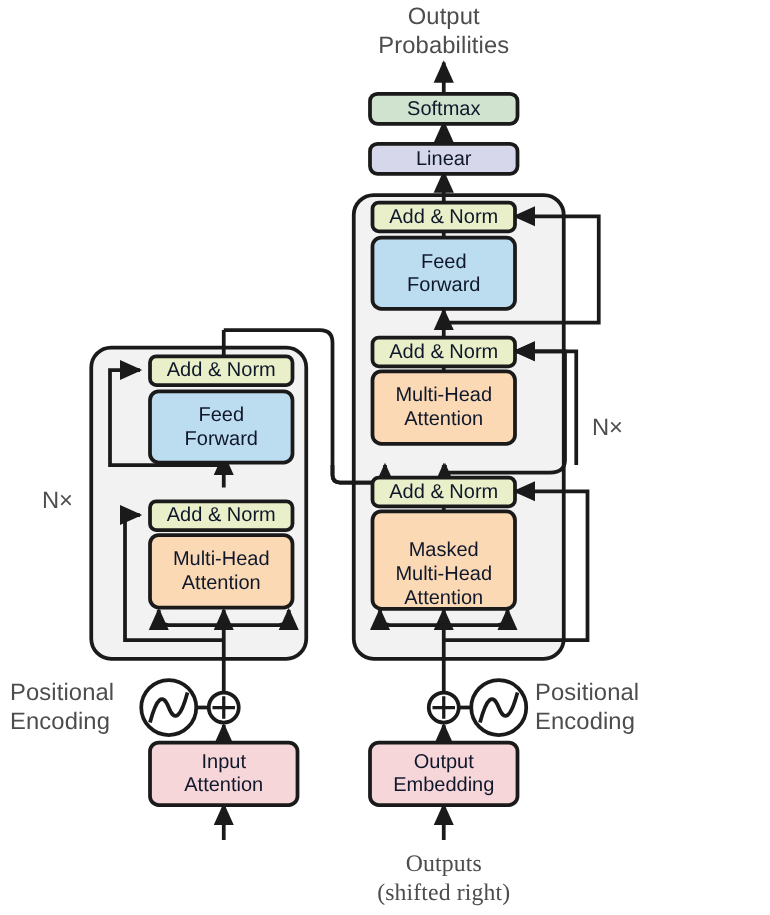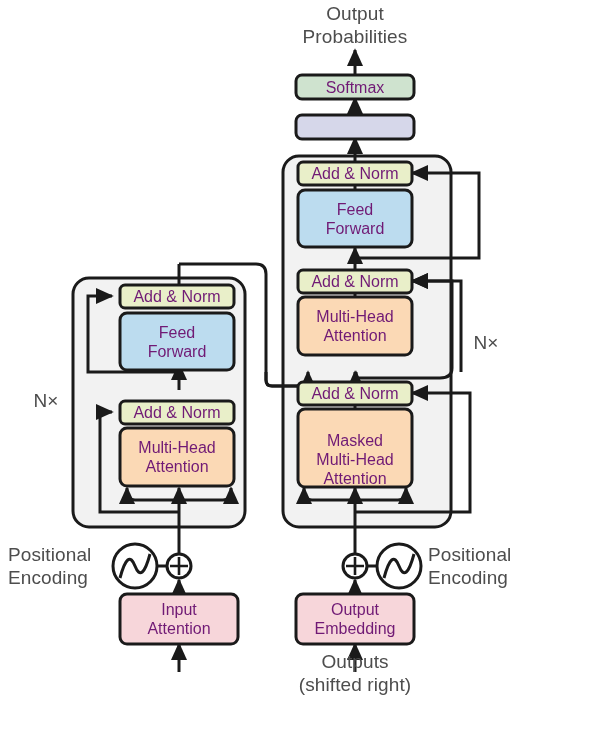--- a/index.html
+++ b/index.html
@@ -21,21 +21,21 @@
     white-space:pre;
     letter-spacing:0.1px;
     pointer-events:none;
   }
   .boxlbl{
     position:absolute;
     display:flex;
     align-items:center;
     justify-content:center;
     text-align:center;
-    color:#701a75;
+    color:#0f172a;
     font-size:16px;
     line-height:19px;
     white-space:pre;
   }
   .nx{
     position:absolute;
     color:#4d4d4d;
     font-size:19px;
     text-align:center;
   }
@@ -177,20 +177,21 @@
     <rect x="120" y="428" width="114" height="58" rx="7" ry="7" fill="#fbd9b5" stroke="#1a1a1a" stroke-width="3"></rect>
 
     <rect x="120" y="594" width="118" height="50" rx="7" ry="7" fill="#f7d6da" stroke="#1a1a1a" stroke-width="3"></rect>
     <rect x="296" y="594" width="118" height="50" rx="7" ry="7" fill="#f7d6da" stroke="#1a1a1a" stroke-width="3"></rect>
   </svg>
 
   <div class="lbl" style="left:275px;top:2px;width:160px;">Output
 Probabilities</div>
 
   <div class="boxlbl" style="left:296px;top:75px;width:118px;height:24px;">Softmax</div>
+  <div class="boxlbl" style="left:296px;top:115px;width:118px;height:24px;">Linear</div>
 
   <div class="boxlbl" style="left:298px;top:162px;width:114px;height:23px;">Add &amp; Norm</div>
   <div class="boxlbl" style="left:298px;top:190px;width:114px;height:57px;">Feed
 Forward</div>
   <div class="boxlbl" style="left:298px;top:270px;width:114px;height:23px;">Add &amp; Norm</div>
   <div class="boxlbl" style="left:298px;top:297px;width:114px;height:58px;">Multi-Head
 Attention</div>
   <div class="boxlbl" style="left:298px;top:382px;width:114px;height:23px;">Add &amp; Norm</div>
   <div class="boxlbl" style="left:298px;top:409px;width:114px;height:100px;">Masked
 Multi-Head
@@ -209,16 +210,16 @@
 Embedding</div>
 
   <div class="lbl" style="left:8px;top:543px;width:104px;text-align:left;">Positional
 Encoding</div>
   <div class="lbl" style="left:428px;top:543px;width:120px;text-align:left;">Positional
 Encoding</div>
 
   <div class="nx" style="left:24px;top:390px;width:44px;">N×</div>
   <div class="nx" style="left:464px;top:332px;width:44px;">N×</div>
 
-  <div class="lbl" style="left:285px;top:650px;width:140px;">Outputs
+  <div class="lbl" style="left:285px;top:680px;width:140px;font-family:Liberation Serif, serif;">Outputs
 (shifted right)</div>
 
 </div>
 
 </body></html>

